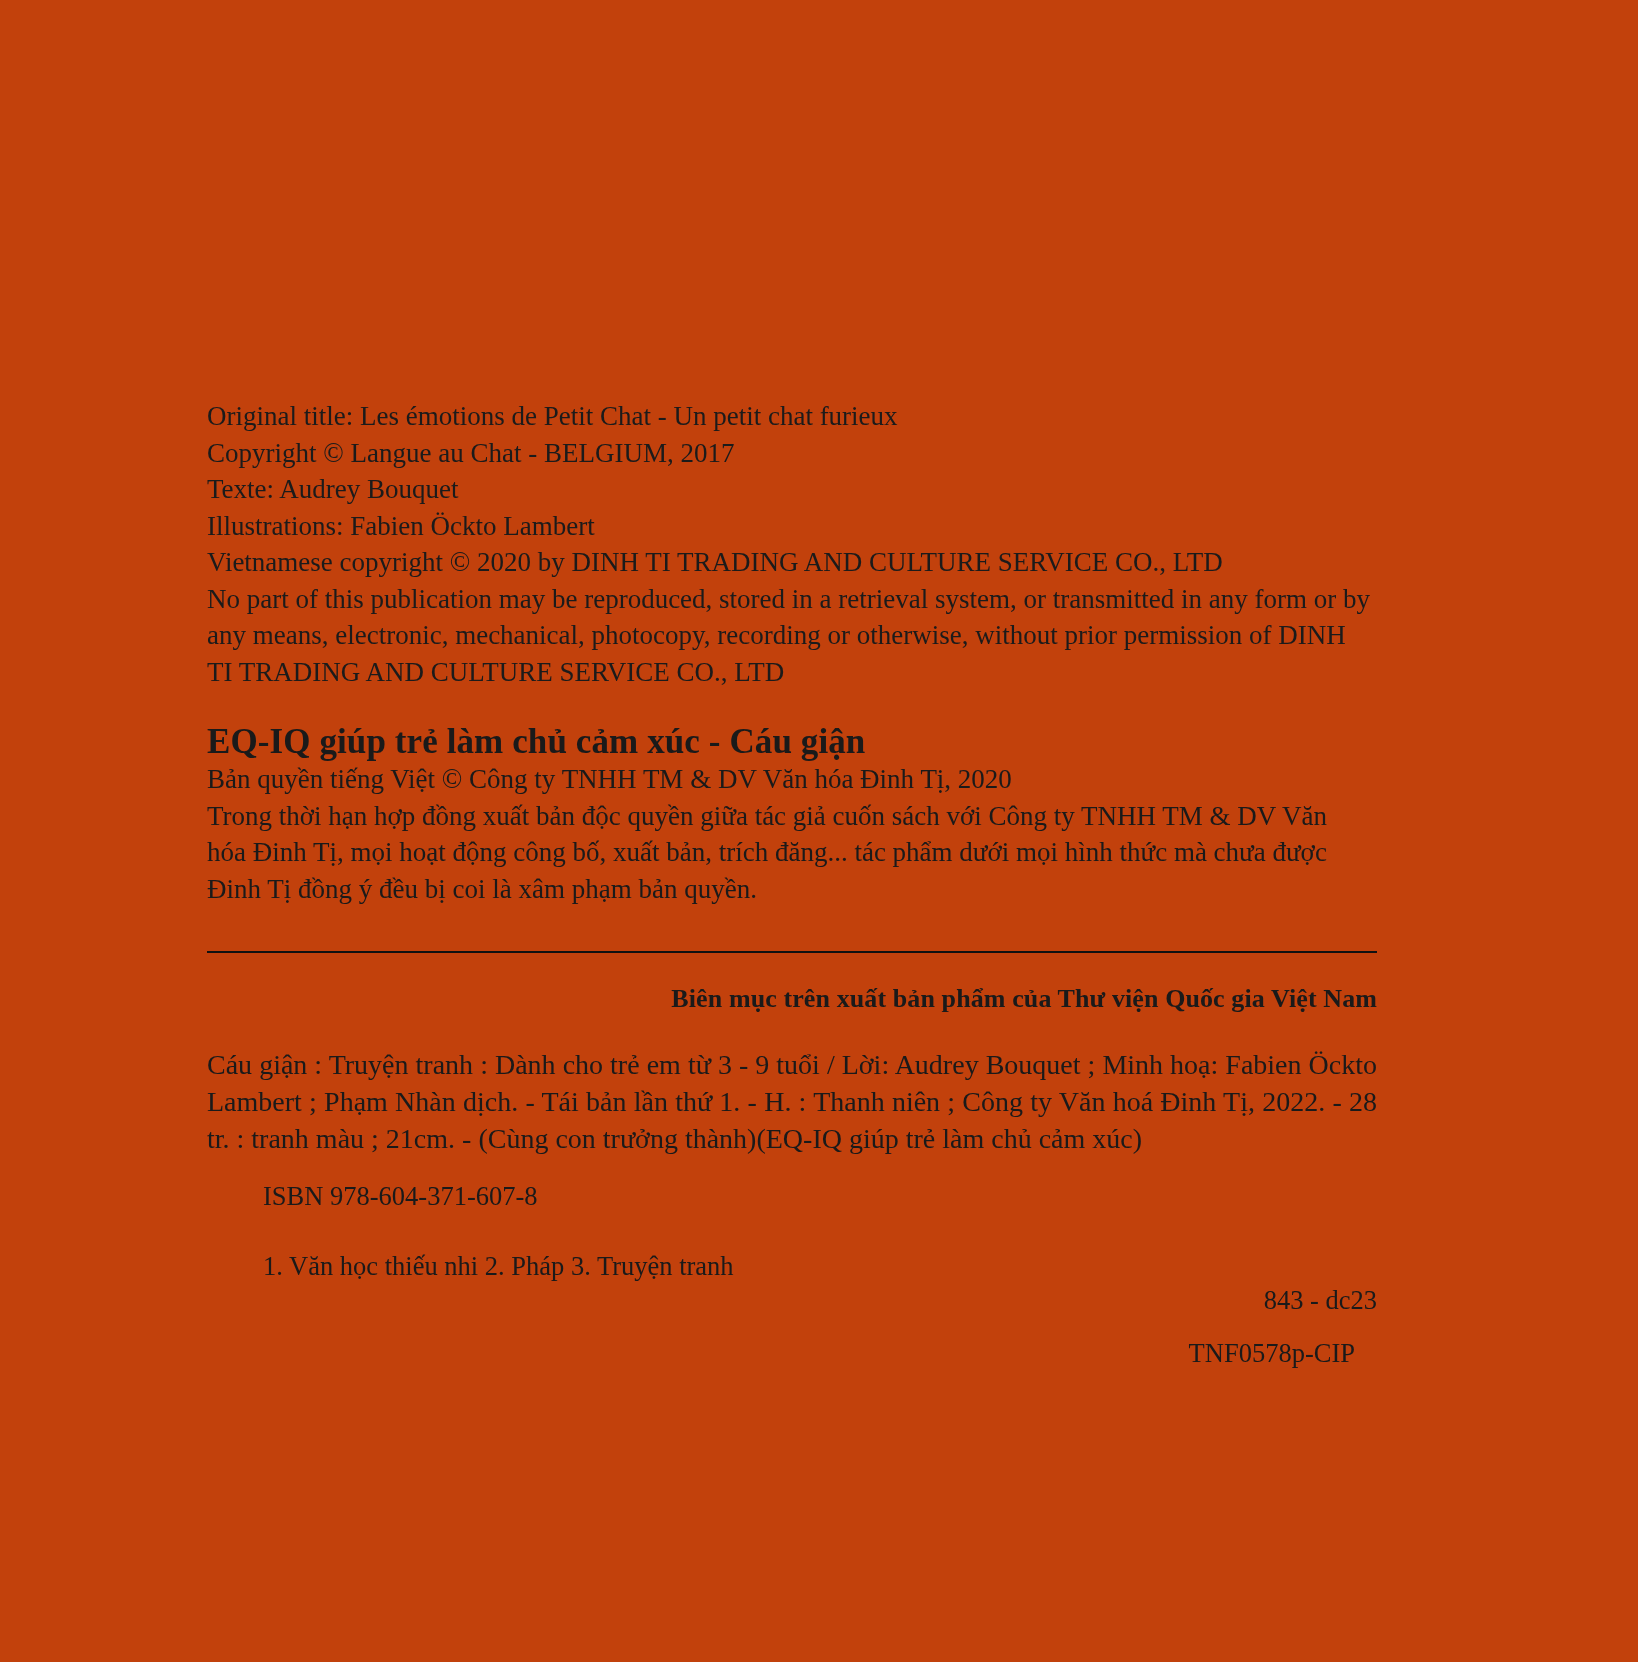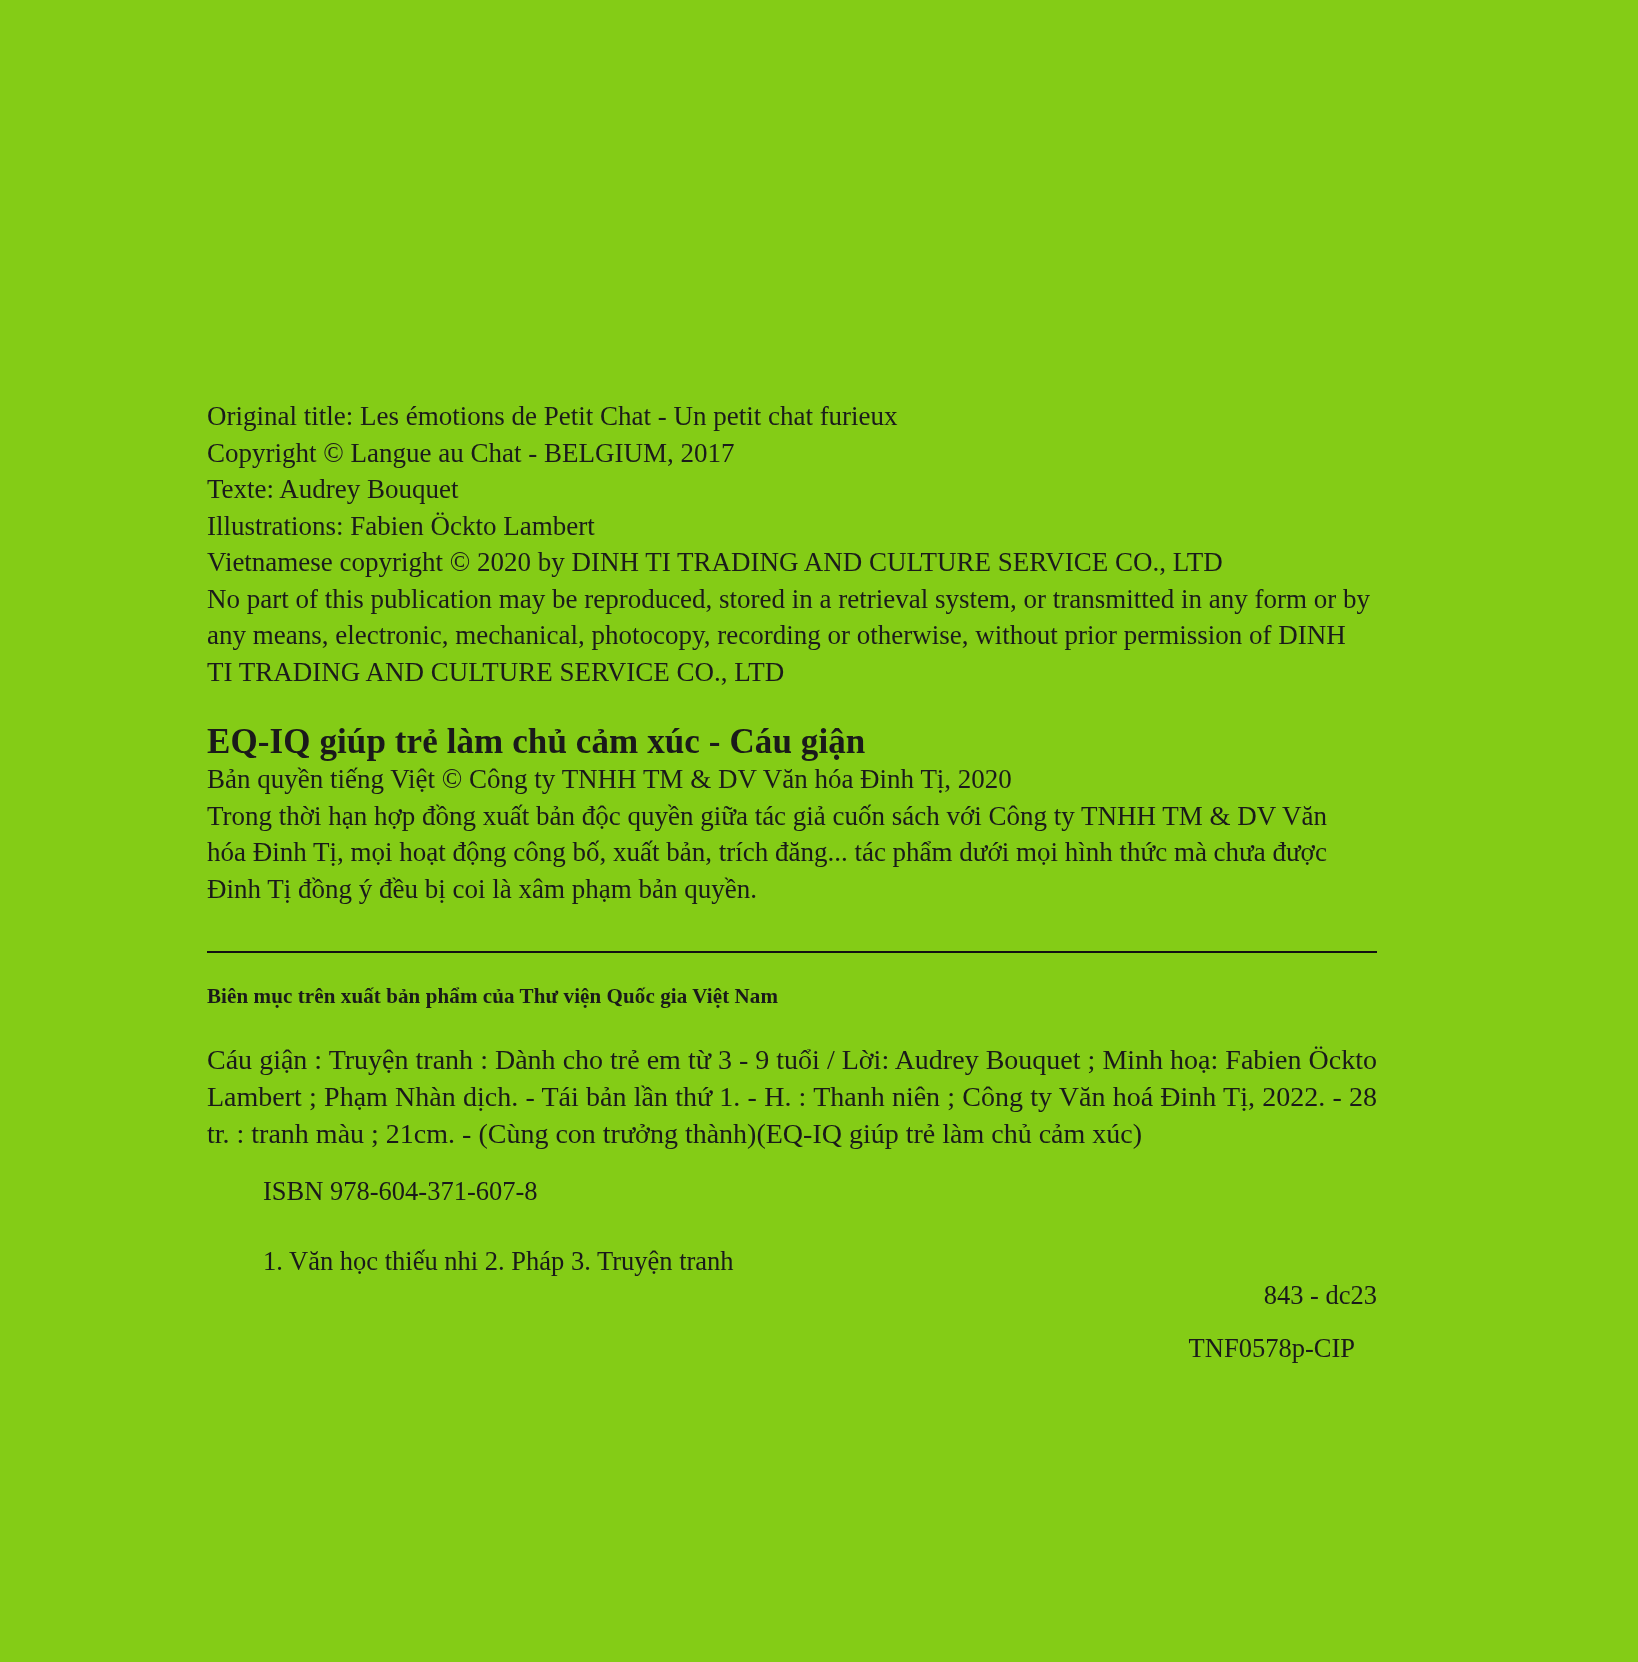--- a/index.html
+++ b/index.html
@@ -14,21 +14,21 @@
     color: #1a1a1a;
     position: relative;
     overflow: hidden;
   }
   .page {
     position: absolute;
     left: 0;
     top: 0;
     width: 1638px;
     height: 1662px;
-    background: #84cc16;
+    background: #c2410c;
   }
   .content {
     position: absolute;
     left: 207px;
     top: 398px;
     width: 1165px;
   }
 
   
   .copyright-block {
@@ -62,23 +62,23 @@
     margin-top: 44px;
     border-top: 2.6px solid #111;
     width: 1170px;
   }
 
   
   .cip {
     width: 1170px;
   }
   .cip-heading {
-    text-align: left;
+    text-align: right;
     font-weight: bold;
-    font-size: 21px;
+    font-size: 26px;
     margin-top: 31px;
     letter-spacing: 0.1px;
   }
   .cip-body {
     font-size: 28px;
     line-height: 37px;
     text-align: justify;
     margin-top: 32px;
   }
   .cip-isbn {

